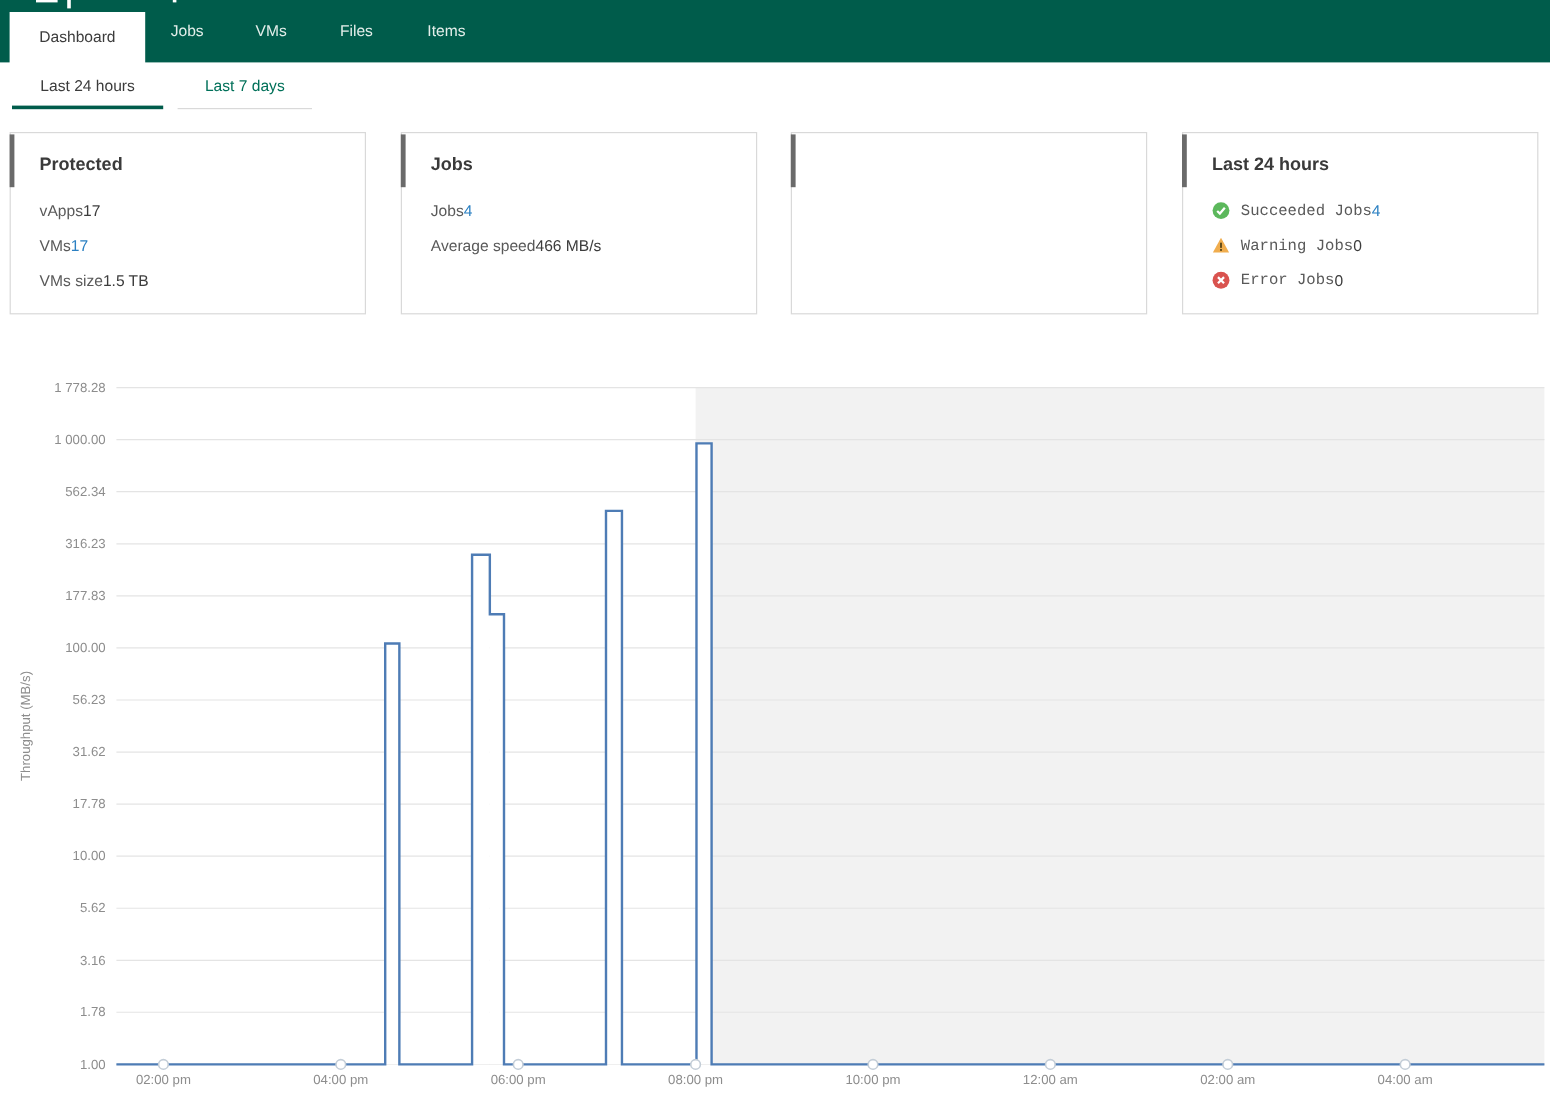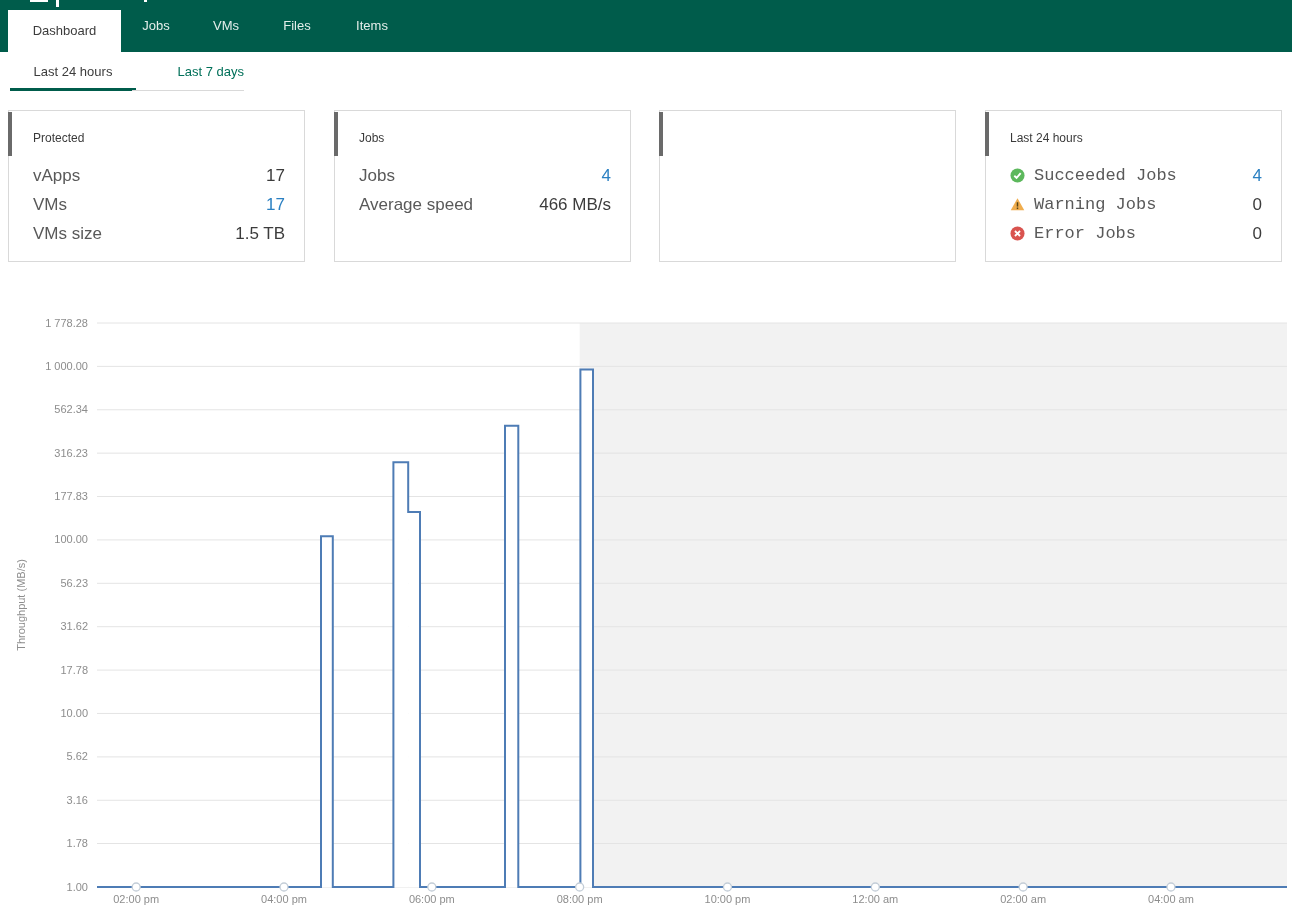--- a/index.html
+++ b/index.html
@@ -16,31 +16,31 @@
     color:#e3eeea; font-size:13px; cursor:pointer; }
   #nav-jobs { left:121px; width:70px; }
   #nav-vms  { left:191px; width:70px; }
   #nav-files{ left:261px; width:72px; }
   #nav-items{ left:333px; width:78px; }
 
   
   .subtab { position:absolute; top:56px; height:35px; line-height:31px; text-align:center;
     font-size:13px; cursor:pointer; }
   #subtab-24h { left:10px; width:126px; color:#3c3c3c; border-bottom:3px solid #005c4b; }
-  #subtab-7d  { left:132px; width:112px; color:#007059; border-bottom:1px solid #d9d9d9;text-align:right; }
+  #subtab-7d  { left:148px; width:112px; color:#007059; border-bottom:1px solid #d9d9d9; }
 
   
   .card { position:absolute; top:110px; width:297px; height:152px; background:#fff;
     border:1px solid #d9d9d9; }
   .card::before { content:''; position:absolute; left:-1px; top:1px; width:4px; height:44px; background:#6a6a6a; }
   #card-protected { left:8px; } #card-jobs { left:334px; }
   #card-storage { left:659px; } #card-last24 { left:985px; }
-  .card-title { margin:14px 24px 0; font-size:12px; line-height:26px; color:#3a3a3a; font-weight:400; }
+  .card-title { margin:14px 24px 0; font-size:15px; line-height:26px; color:#3a3a3a; font-weight:700; }
   .rows { margin:10px 19px 0 24px; }
-  .row { height:29px; display:flex; align-items:center; justify-content:space-between; font-size:17px; }
+  .row { height:29px; display:flex; align-items:center; font-size:13px; }
   .row-label { color:#595959; }
   .row-left { display:flex; align-items:center; gap:9px; color:#595959;font-family:Liberation Mono, monospace; }
   .row-value { color:#3c3c3c; }
   .row-value.link { color:#2b80c2; cursor:pointer; }
   .sicon { width:15px; height:15px; display:block; }
 
   
   #chart-svg { position:absolute; left:0; top:300px; }
   .tick { font-size:11px; fill:#8d8d8d; }
 </style>

